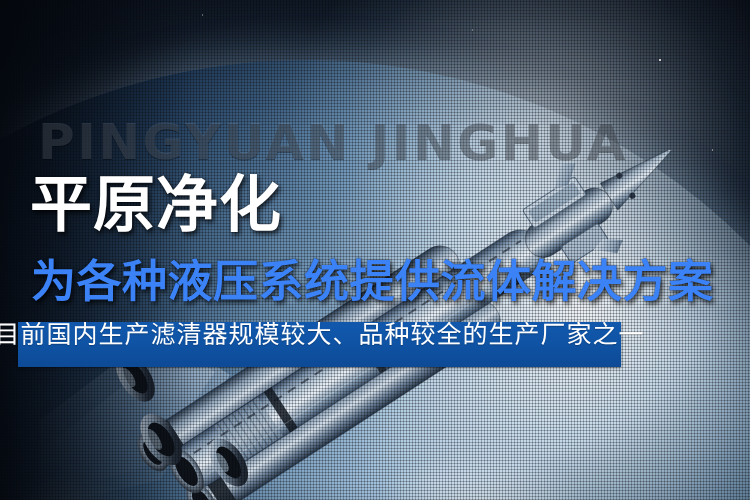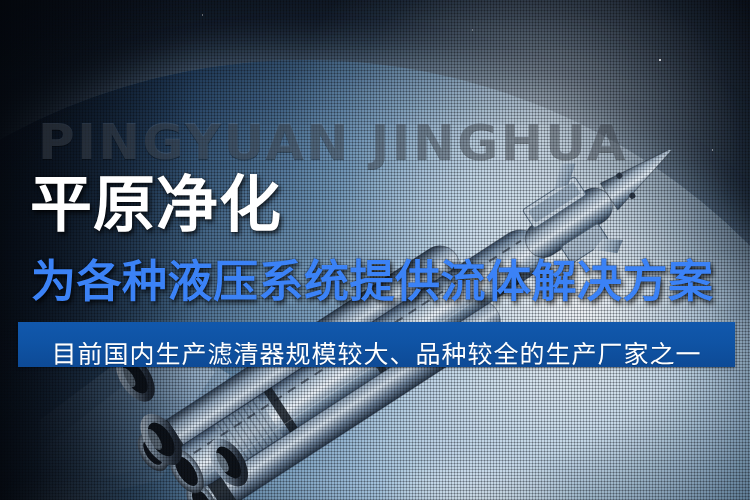--- a/index.html
+++ b/index.html
@@ -182,25 +182,25 @@
     line-height:1.06;
     letter-spacing:0.5px;
     color:#3b82f6;
     white-space:nowrap;
     text-shadow:2px 3px 5px rgba(0,0,0,.75), 0 0 2px rgba(0,0,0,.55);
   }
 
   #tagline-bar{
     position:absolute;
     left:18px; top:322px;
-    width:717px; height:45px;
+    width:603px; height:45px;
     background:linear-gradient(180deg,#1158ad 0%,#0f53a4 48%,#0d4a96 100%);
     box-shadow:0 1px 3px rgba(0,0,0,.4);
     display:flex;
-    align-items:flex-end;
+    align-items:flex-start;
     justify-content:center;
   }
   #tagline-text{
     color:#ffffff;
     font-size:25px;
     font-weight:400;
     letter-spacing:1px;
     line-height:1;
     white-space:nowrap;
     text-shadow:0 1px 1px rgba(0,0,0,.22);

